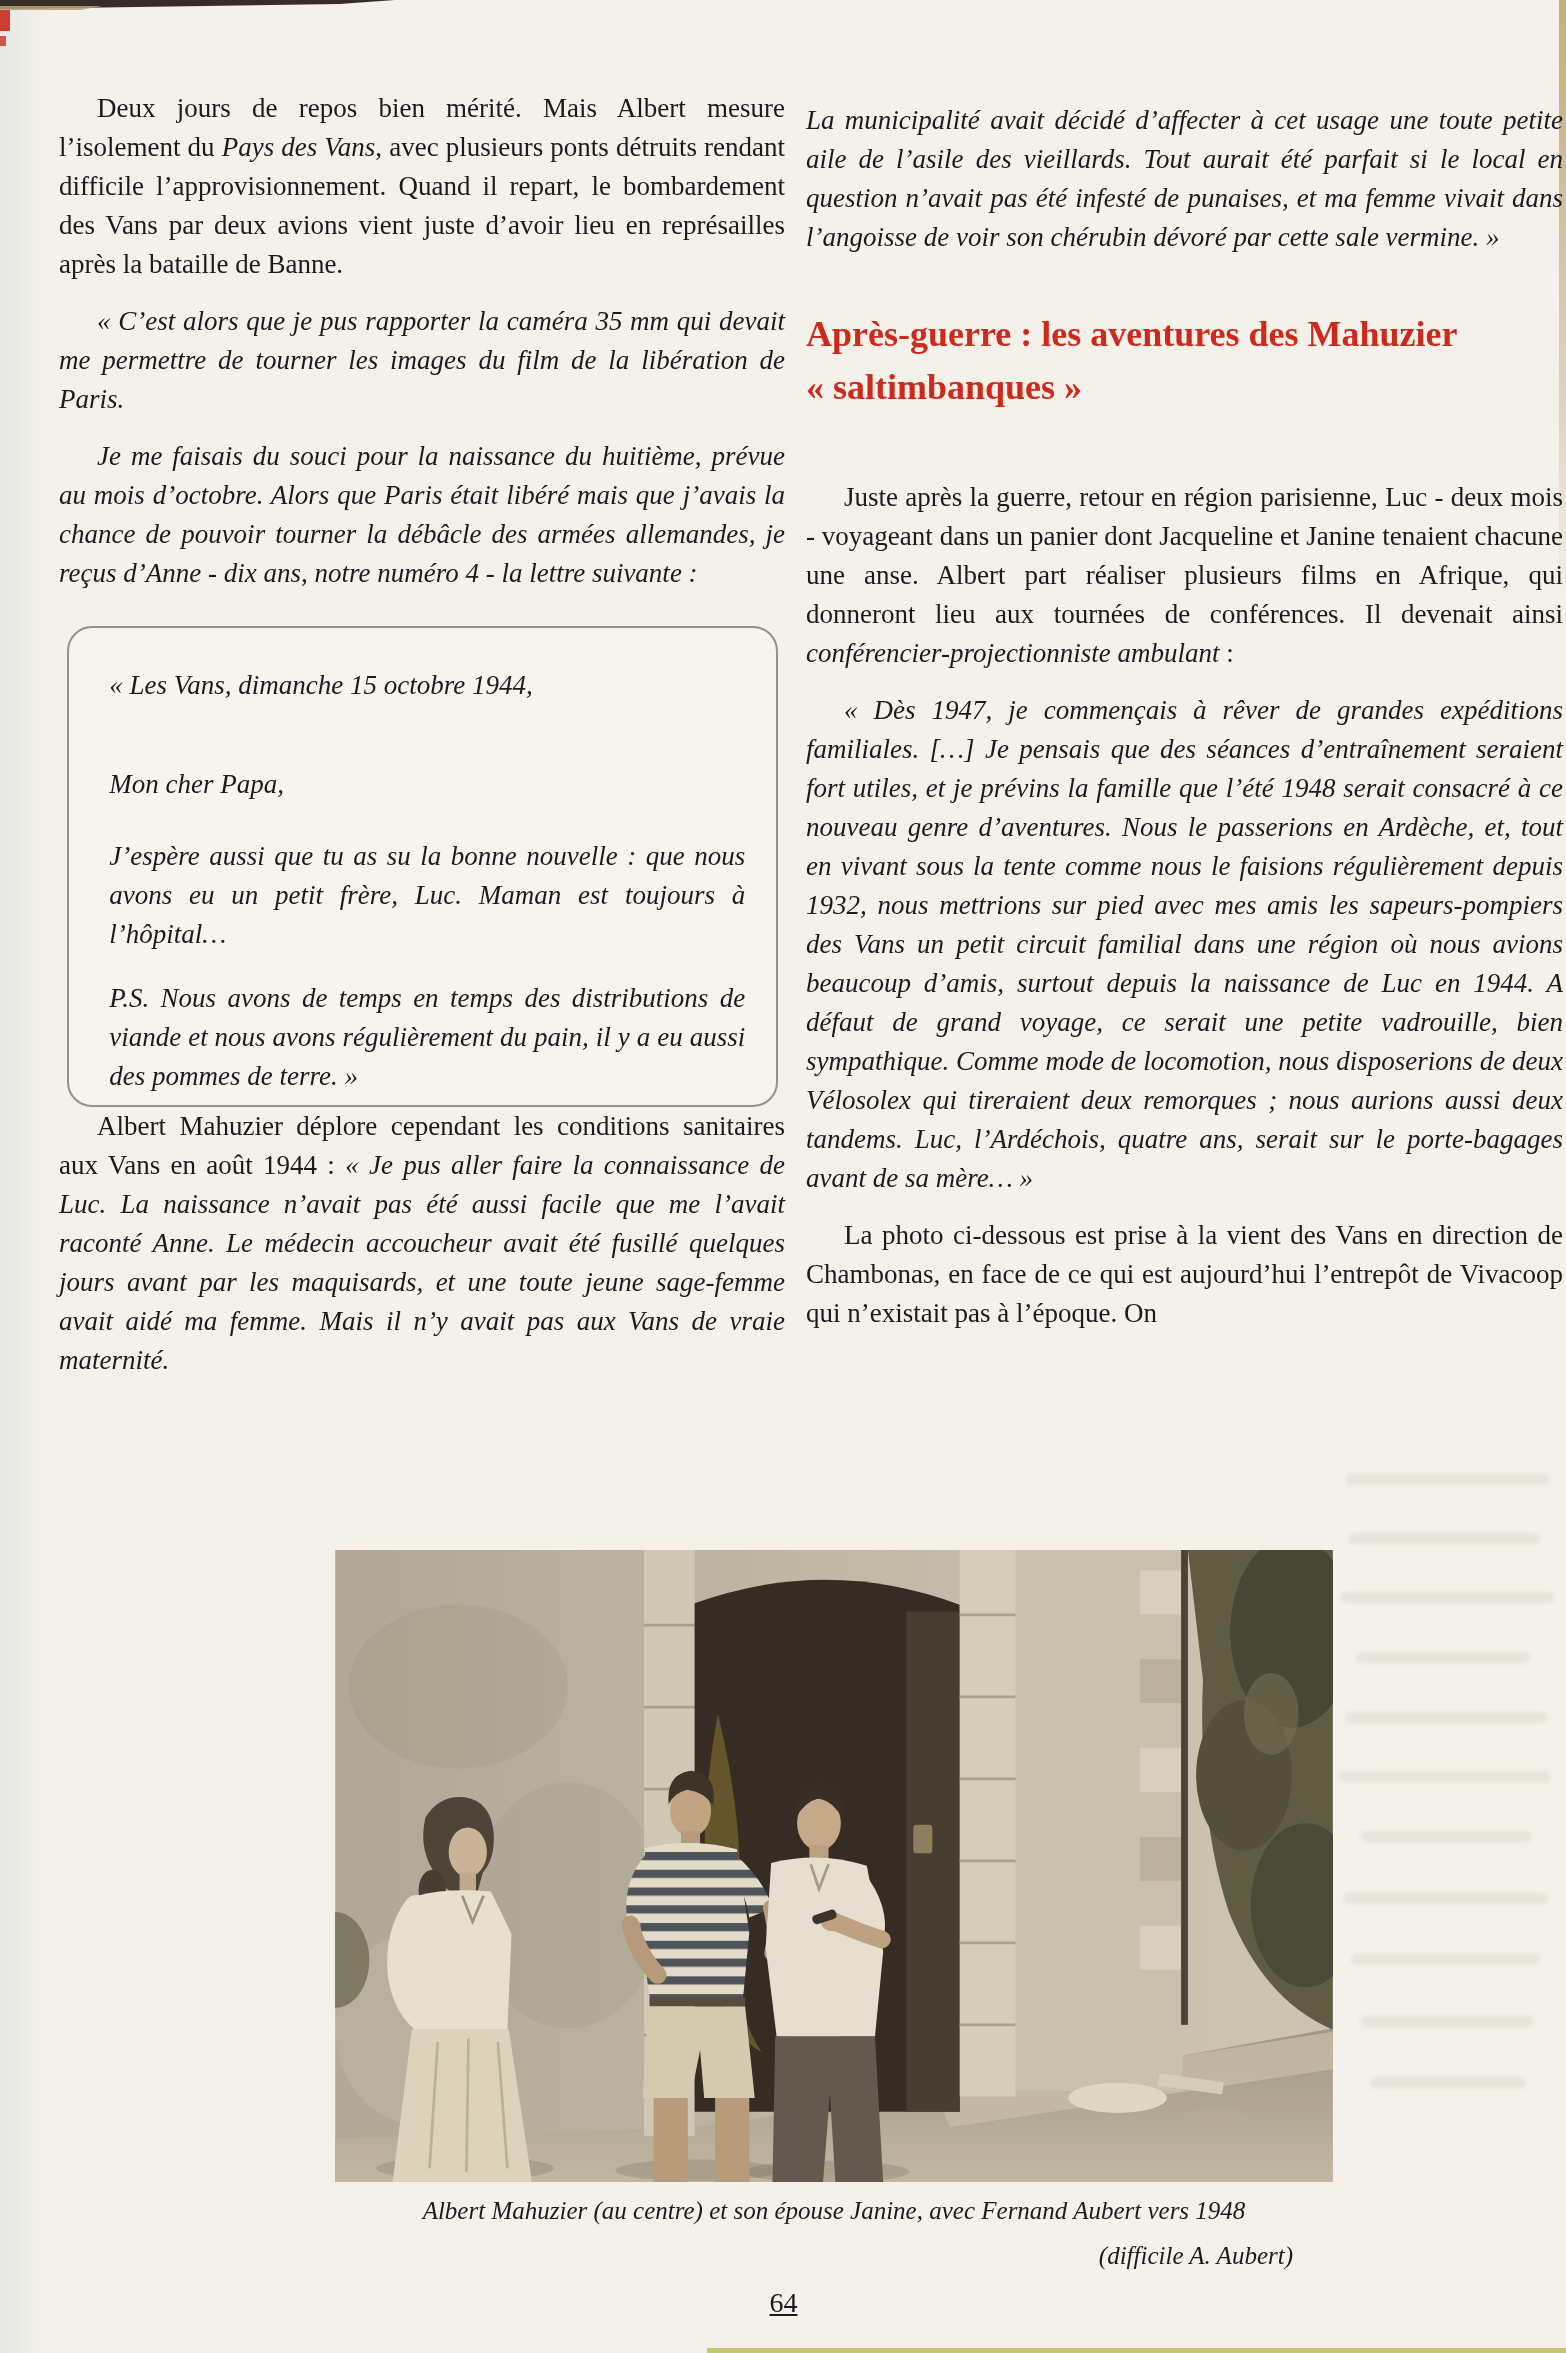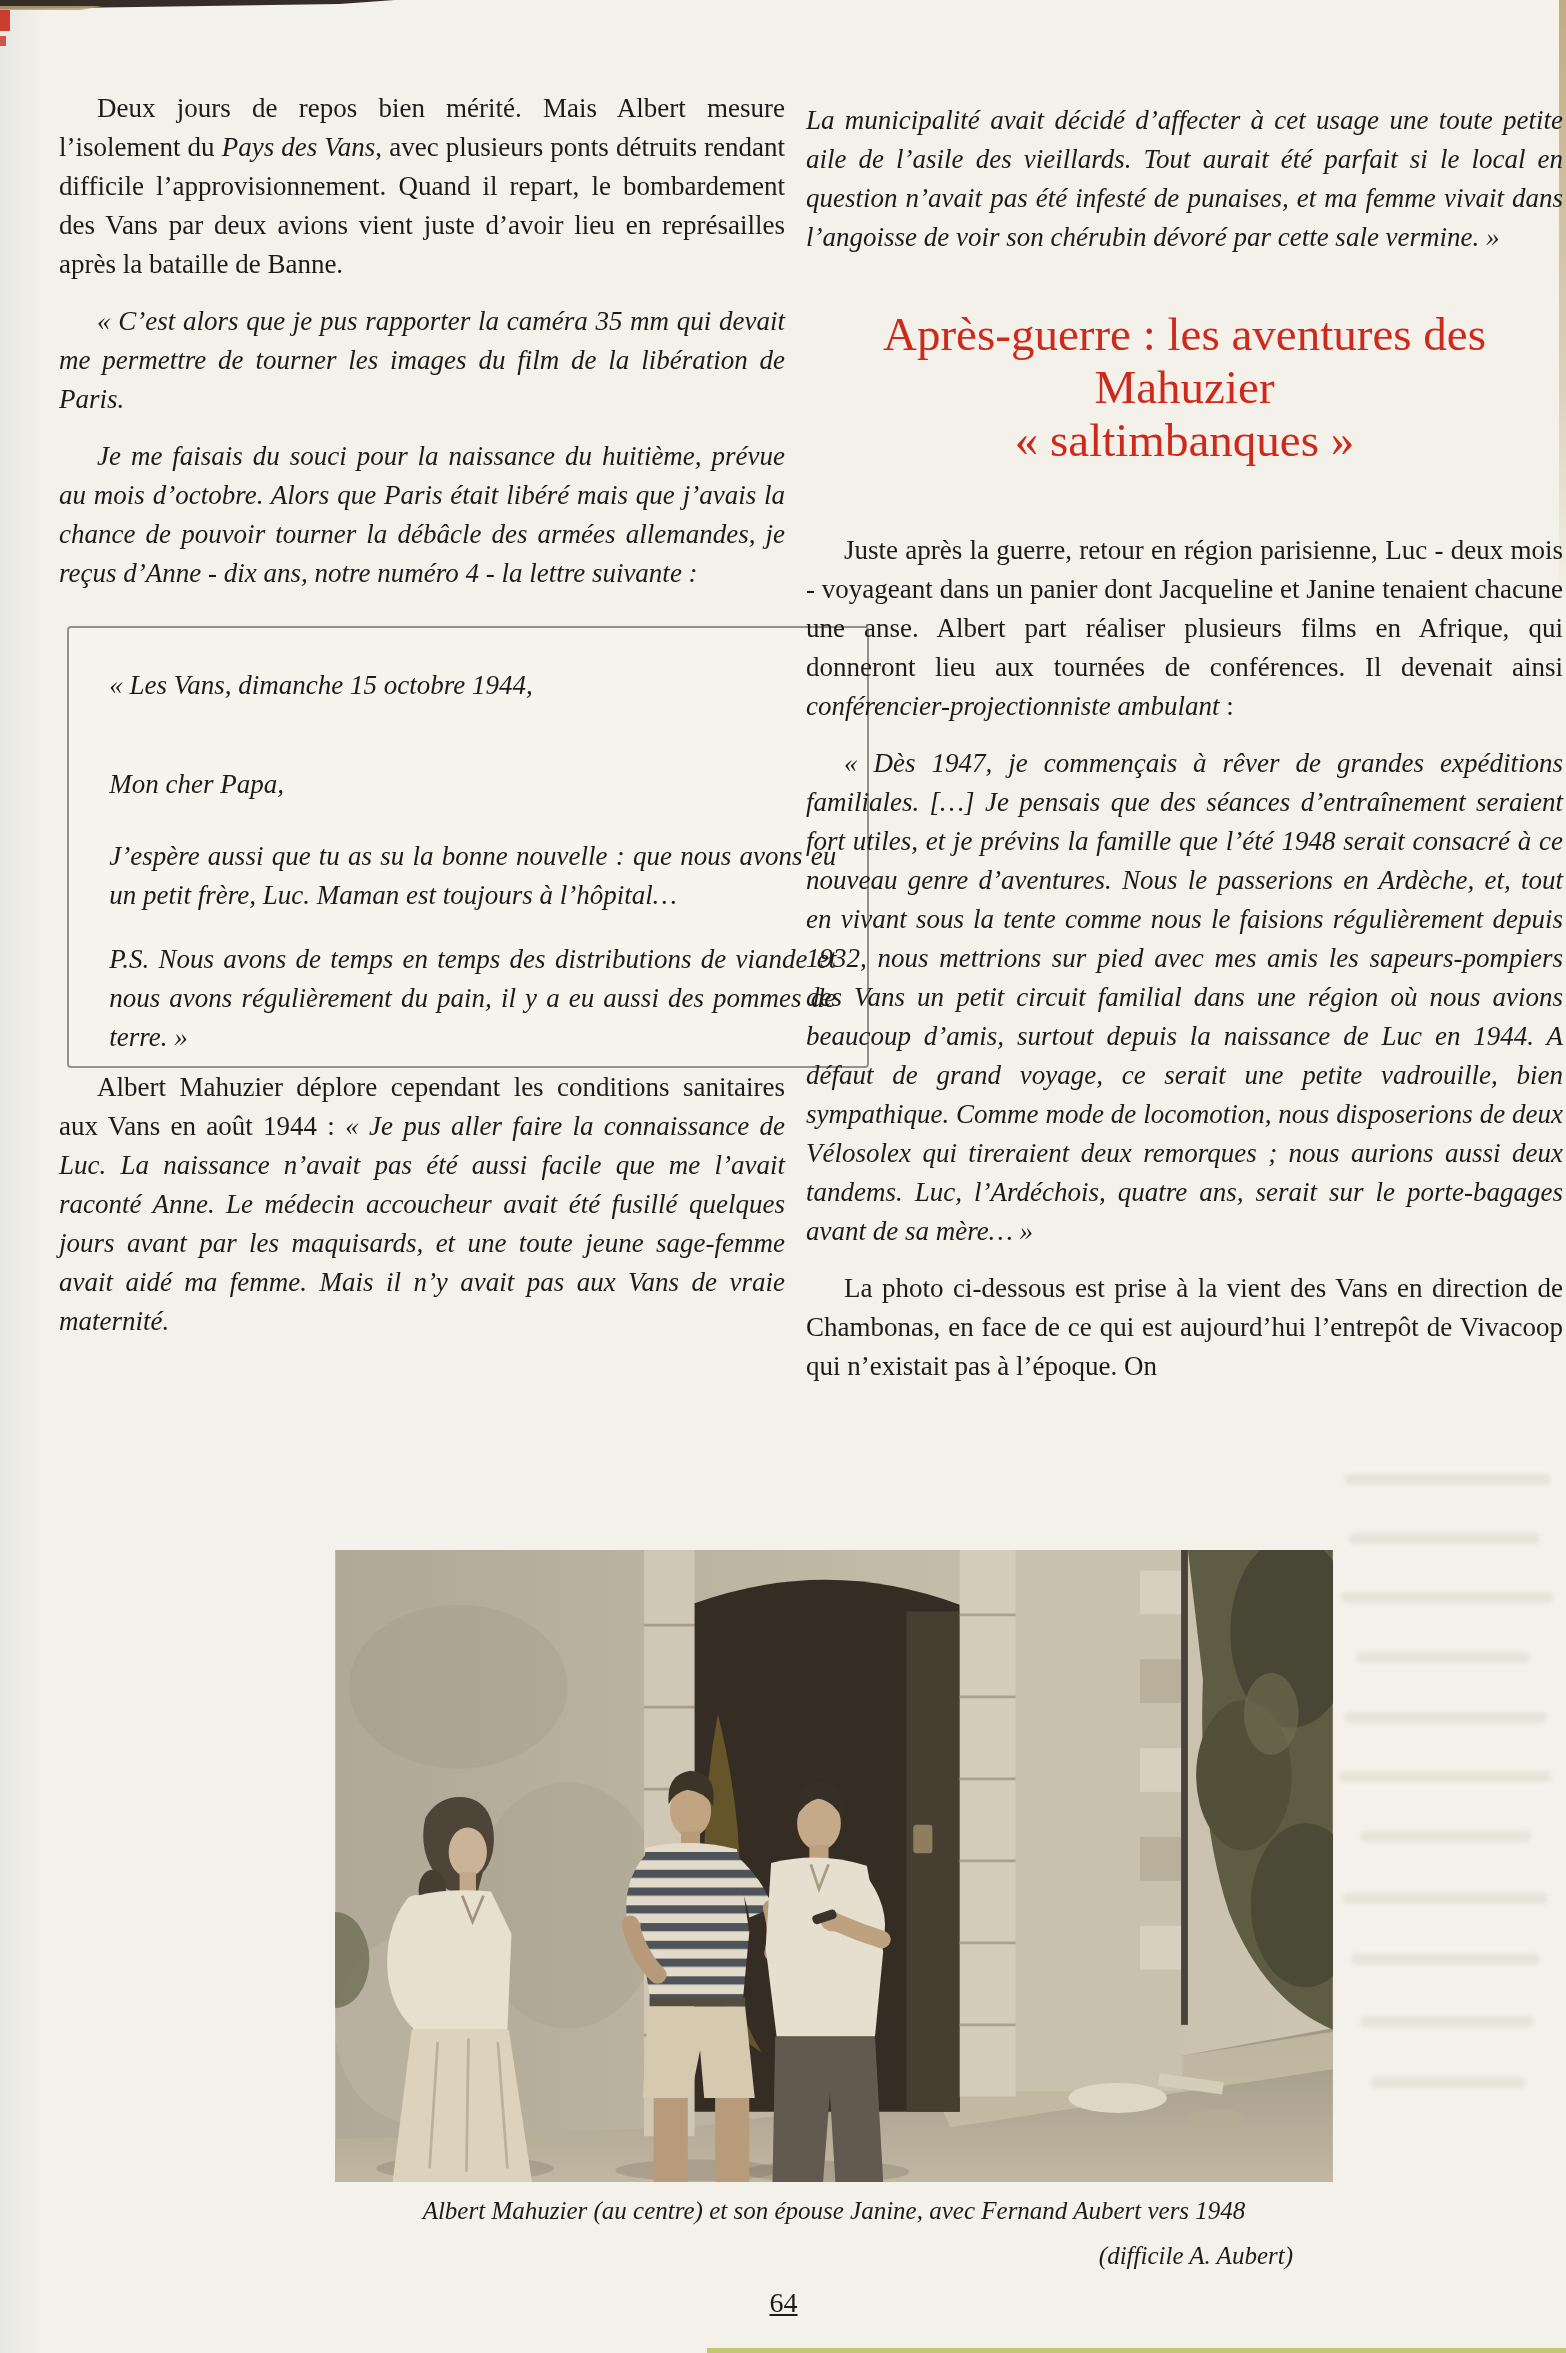--- a/index.html
+++ b/index.html
@@ -27,32 +27,32 @@
   
   .col{position:absolute;font-size:27px;line-height:39px;text-align:justify;}
   .col p{margin:0 0 18px 0;}
   .ind{text-indent:38px;}
   .it{font-style:italic;}
   .rm{font-style:normal;}
   #left-col{left:59px;top:89px;width:726px;}
   #right-col{left:806px;top:101px;width:757px;}
   
   .letterbox{
-    box-sizing:border-box;margin:33px 0 0 8.2px;width:802px;
-    border:2px solid #93918a;border-radius:4px;
+    box-sizing:border-box;margin:33px 0 0 8.2px;width:711px;
+    border:2px solid #93918a;border-radius:25px;
     padding:38px 31px 9.6px 40px;text-align:left;font-style:italic;
     background:rgba(250,248,243,.35);
   }
   .letterbox p{margin:0;}
   .letterbox .gap-lg{margin-bottom:60px;}
   .letterbox .gap-md{margin-bottom:33px;}
   .letterbox .gap-sm{margin-bottom:24.6px;}
   .after-box{margin-top:55px;}
   
-  .heading{font-weight:normal;font-size:47px;line-height:53px;text-align:center;
+  .heading{font-weight:bold;font-size:36px;line-height:53px;text-align:left;
     margin:51px 0 64px 0;}
   .heading span{display:block;}
   
   .photo{left:335px;top:1550px;width:998px;height:632px;}
   .photo svg{display:block;width:100%;height:100%;}
   
   .caption{left:335px;top:2195px;width:998px;font-size:25px;font-style:italic;
     text-align:center;line-height:31px;}
   .caption .line2{text-align:right;padding-right:40px;margin-top:13.7px;}
   .folio{left:0;top:2287px;width:1567px;text-align:center;font-size:28px;text-decoration:underline;}

